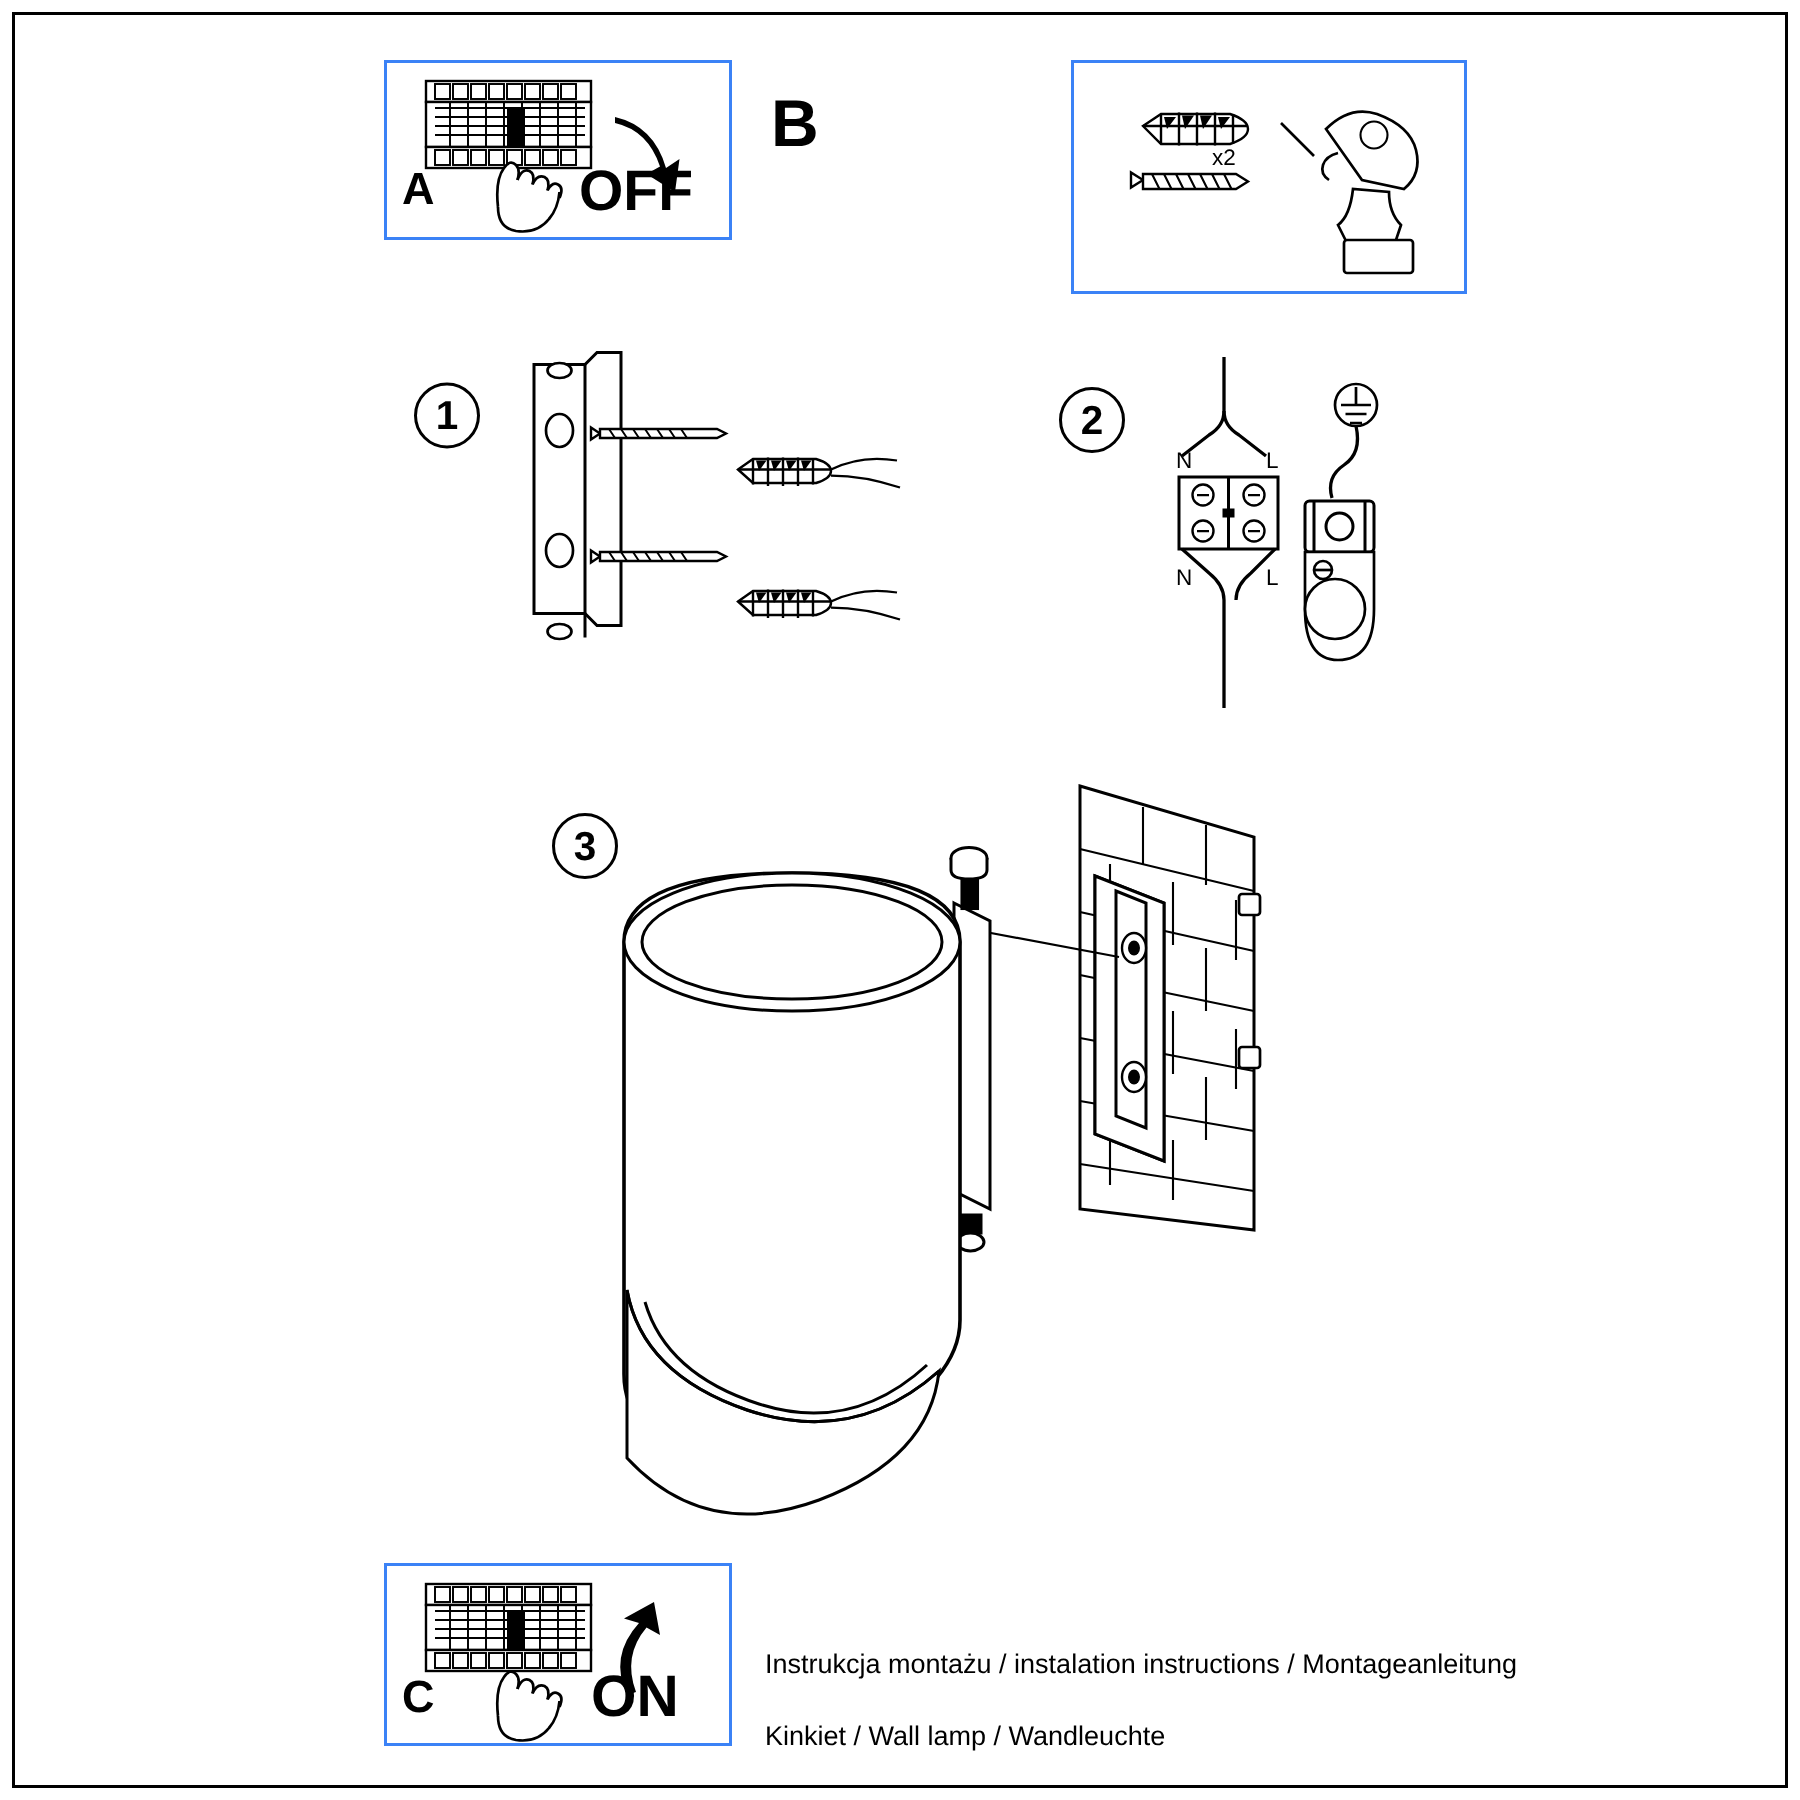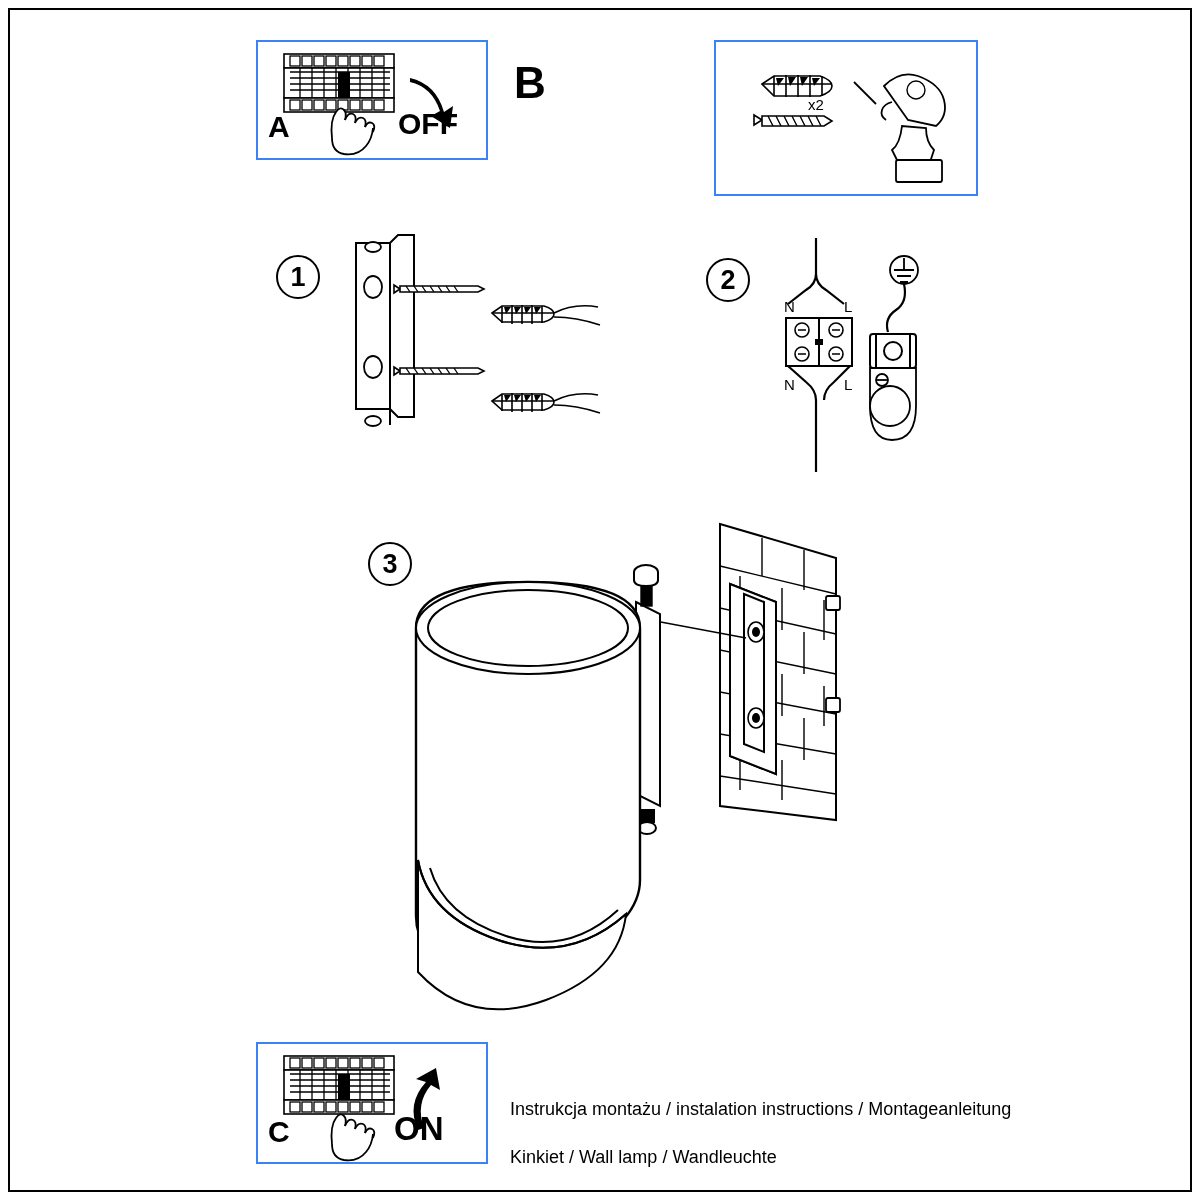--- a/index.html
+++ b/index.html
@@ -59,21 +59,21 @@
         <path d="M107 85 q3 -6 7 -4 q4 2 1 9"></path>
         <path d="M74 96 q0 14 12 16 q14 2 22 -8 q6 -7 7 -18"></path>
       </g>
 
       <g fill="#000">
         <path d="M152 36 q26 6 34 34 l9 -6 -3 22 -19 -12 9 -5 q-8 -24 -30 -29z"></path>
       </g>
     </svg>
   </div>
   <div class="lbl" style="left:268px;top:110px;font-size:30px;">A</div>
-  <div class="lbl" style="left:398px;top:107px;font-size:30px;">OFF</div>
+  <div class="lbl" style="left:386px;top:107px;font-size:38px;">OFF</div>
 
   <div class="lbl" style="left:514px;top:58px;font-size:44px;">B</div>
 
   <div class="box" style="left:714px;top:40px;width:264px;height:156px;">
     <svg width="260" height="152" viewBox="0 0 260 152">
 
       <g stroke="#000" stroke-width="1.6" fill="#fff">
         <path d="M46 42 l12 -8 h46 q12 4 12 10 q0 6 -12 10 h-46 z"></path>
         <path d="M58 34 v20 M70 33 v22 M82 33 v22 M94 33 v22 M106 34 v20"></path>
         <path d="M46 42 h70"></path>
@@ -333,17 +333,17 @@
         <path d="M97 85 q3 -7 8 -5 q4 2 2 9"></path>
         <path d="M107 89 q3 -6 7 -4 q4 2 1 9"></path>
         <path d="M74 100 q0 14 12 16 q14 2 22 -8 q6 -7 7 -18"></path>
       </g>
       <g fill="#000">
         <path d="M160 86 q-12 -26 8 -48 l-10 -3 20 -11 4 22 -9 -5 q-16 19 -7 43z"></path>
       </g>
     </svg>
   </div>
   <div class="lbl" style="left:268px;top:1115px;font-size:30px;">C</div>
-  <div class="lbl" style="left:394px;top:1110px;font-size:33px;">ON</div>
+  <div class="lbl" style="left:394px;top:1110px;font-size:39px;">ON</div>
 
   <div class="footer-text" style="left:510px;top:1098px;">Instrukcja montażu / instalation instructions / Montageanleitung</div>
   <div class="footer-text" style="left:510px;top:1146px;">Kinkiet / Wall lamp / Wandleuchte</div>
 </div>
 
 </body></html>

